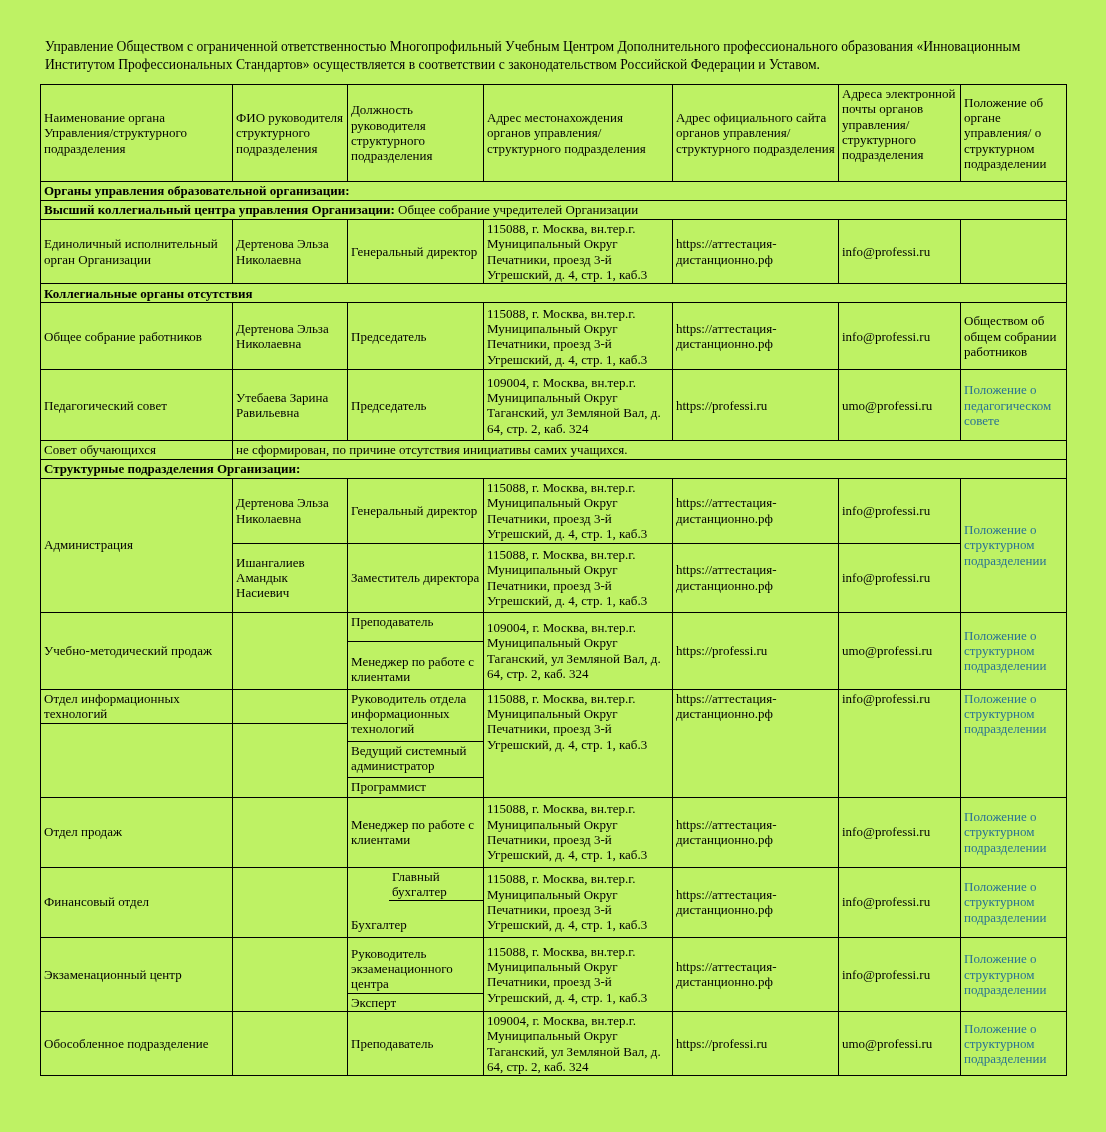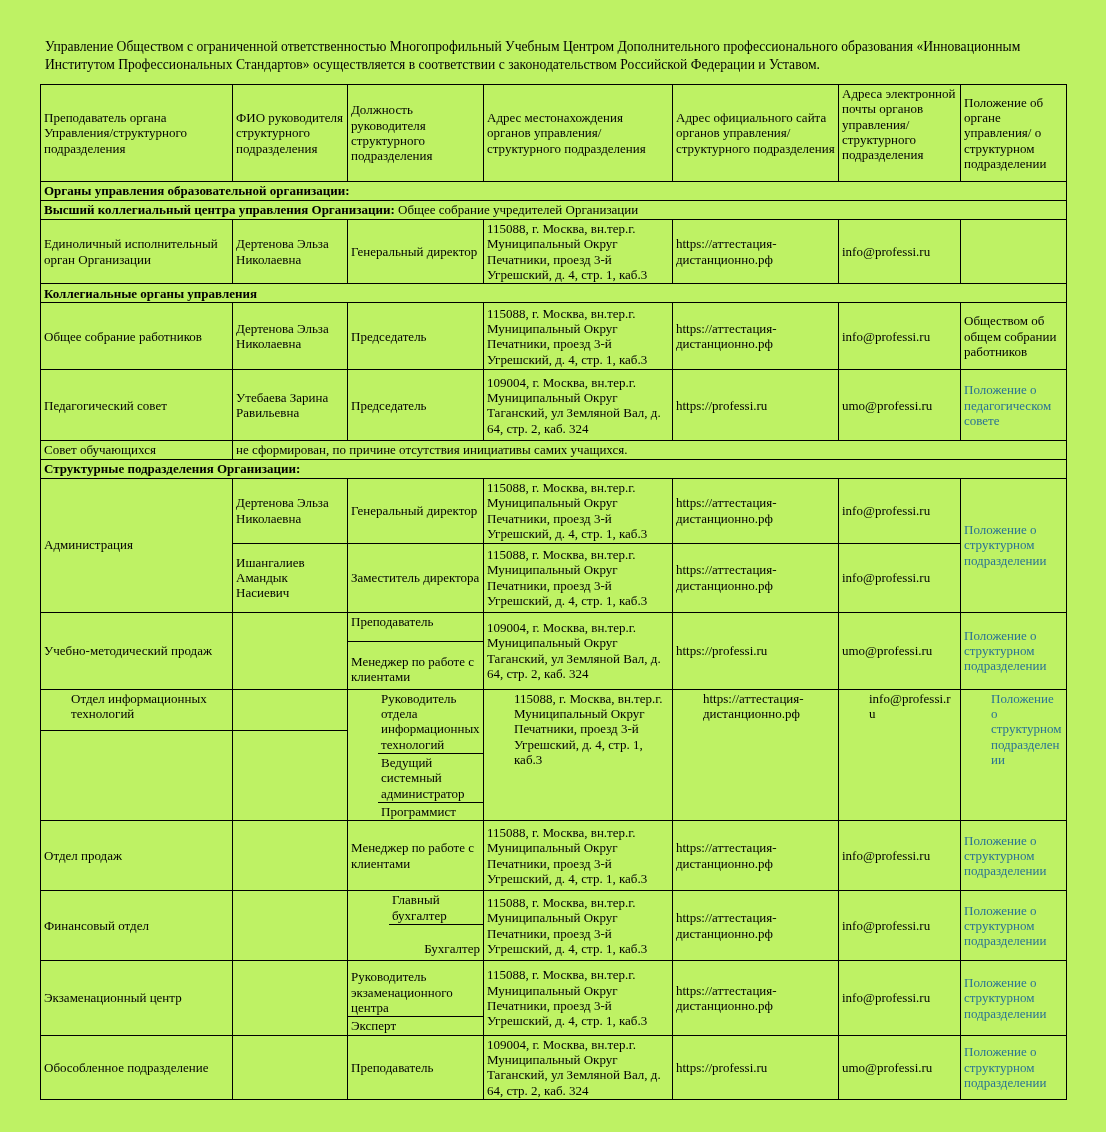--- a/index.html
+++ b/index.html
@@ -16,33 +16,33 @@
   td.vtop {vertical-align:top;}
   tr.sect td {font-weight:bold; height:16px;}
   tr.sect td .normal {font-weight:normal;}
   tr.r-sole td {height:58px;}
   tr.r-workers td {height:64px;}
   tr.r-pedsovet td {height:68px;}
   tr.r-students td {height:15px;margin-top:44px;}
   tr.r-adm-a td {height:62px;}
   tr.r-adm-b td {height:66px;}
   tr.r-umo td {height:74px;}
-  tr.r-it-a td {height:31px;padding-left:30px;}
+  tr.r-it-a td {height:31px;}
   tr.r-it-b td {height:71px;}
   tr.r-sales td {height:67px;}
   tr.r-fin td {height:67px;}
   tr.r-exam td {height:67px;}
   tr.r-sep td {height:61px;}
   td.pos-split {vertical-align:top; padding:0;}
   .pb {padding:1px 3px;}
   .pb.line {border-bottom:1px solid #000;}
   .umo-pb1 {min-height:26px;}
   .umo-pb2 {padding-top:12px;}
   .fin-pb1 {min-height:14px;margin-left:41px;}
-  .fin-pb2 {padding-top:16px;text-align:right;}
+  .fin-pb2 {padding-top:16px;}
   .exam-pb1 {min-height:46px;margin-top:7px;}
   .it-pb1 {min-height:49px;}
   .it-pb2 {min-height:33px;}
   .reg-link {color:#2a7294; cursor:pointer;}
 </style>
 </head>
 <body>
 
 <div class="page">
 
@@ -54,21 +54,21 @@
         <col style="width:115px">
         <col style="width:136px">
       <col style="width:189px">
         <col style="width:166px">
         <col style="width:122px">
       <col style="width:106px">
     </colgroup>
 
     <tbody>
         <tr class="head">
-      <td>Преподаватель органа Управления/структурного подразделения</td>
+      <td>Наименование органа Управления/структурного подразделения</td>
       <td>ФИО руководителя структурного подразделения</td>
       <td>Должность руководителя структурного подразделения</td>
       <td>Адрес местонахождения органов управления/структурного подразделения</td>
       <td>Адрес официального сайта органов управления/ структурного подразделения</td>
       <td class="vtop">Адреса электронной почты органов управления/ структурного подразделения</td>
       <td>Положение об органе управления/ о структурном подразделении</td>
     </tr>
 
     <tr class="sect">
       <td colspan="7">Органы управления образовательной организации:</td>
@@ -82,21 +82,21 @@
       <td>Единоличный исполнительный орган Организации</td>
       <td>Дертенова Эльза Николаевна</td>
       <td>Генеральный директор</td>
       <td>115088, г. Москва, вн.тер.г. Муниципальный Округ Печатники, проезд 3-й Угрешский, д. 4, стр. 1, каб.3</td>
       <td>https://аттестация-дистанционно.рф</td>
       <td>info@professi.ru</td>
       <td></td>
     </tr>
 
     <tr class="sect">
-      <td colspan="7">Коллегиальные органы управления</td>
+      <td colspan="7">Коллегиальные органы отсутствия</td>
     </tr>
 
     <tr class="r-workers">
       <td>Общее собрание работников</td>
       <td>Дертенова Эльза Николаевна</td>
       <td>Председатель</td>
       <td>115088, г. Москва, вн.тер.г. Муниципальный Округ Печатники, проезд 3-й Угрешский, д. 4, стр. 1, каб.3</td>
       <td>https://аттестация-дистанционно.рф</td>
       <td>info@professi.ru</td>
       <td>Обществом об общем собрании работников</td>

